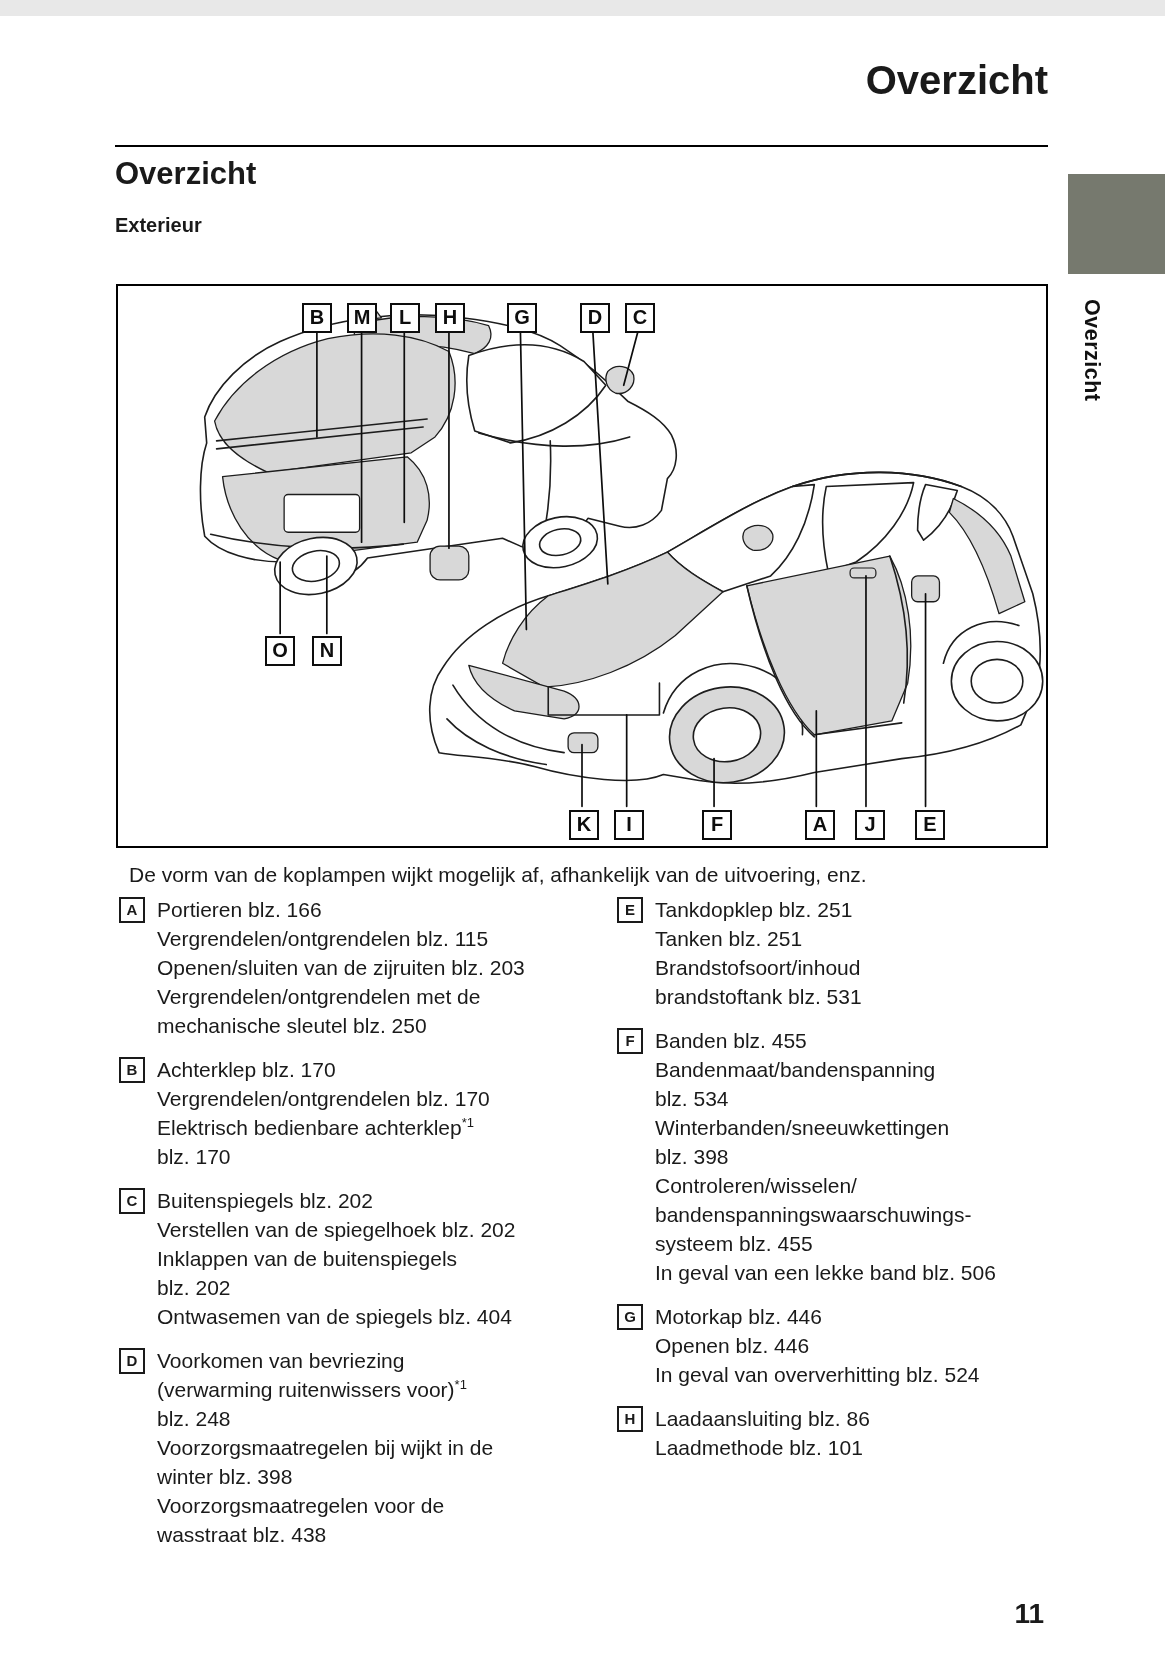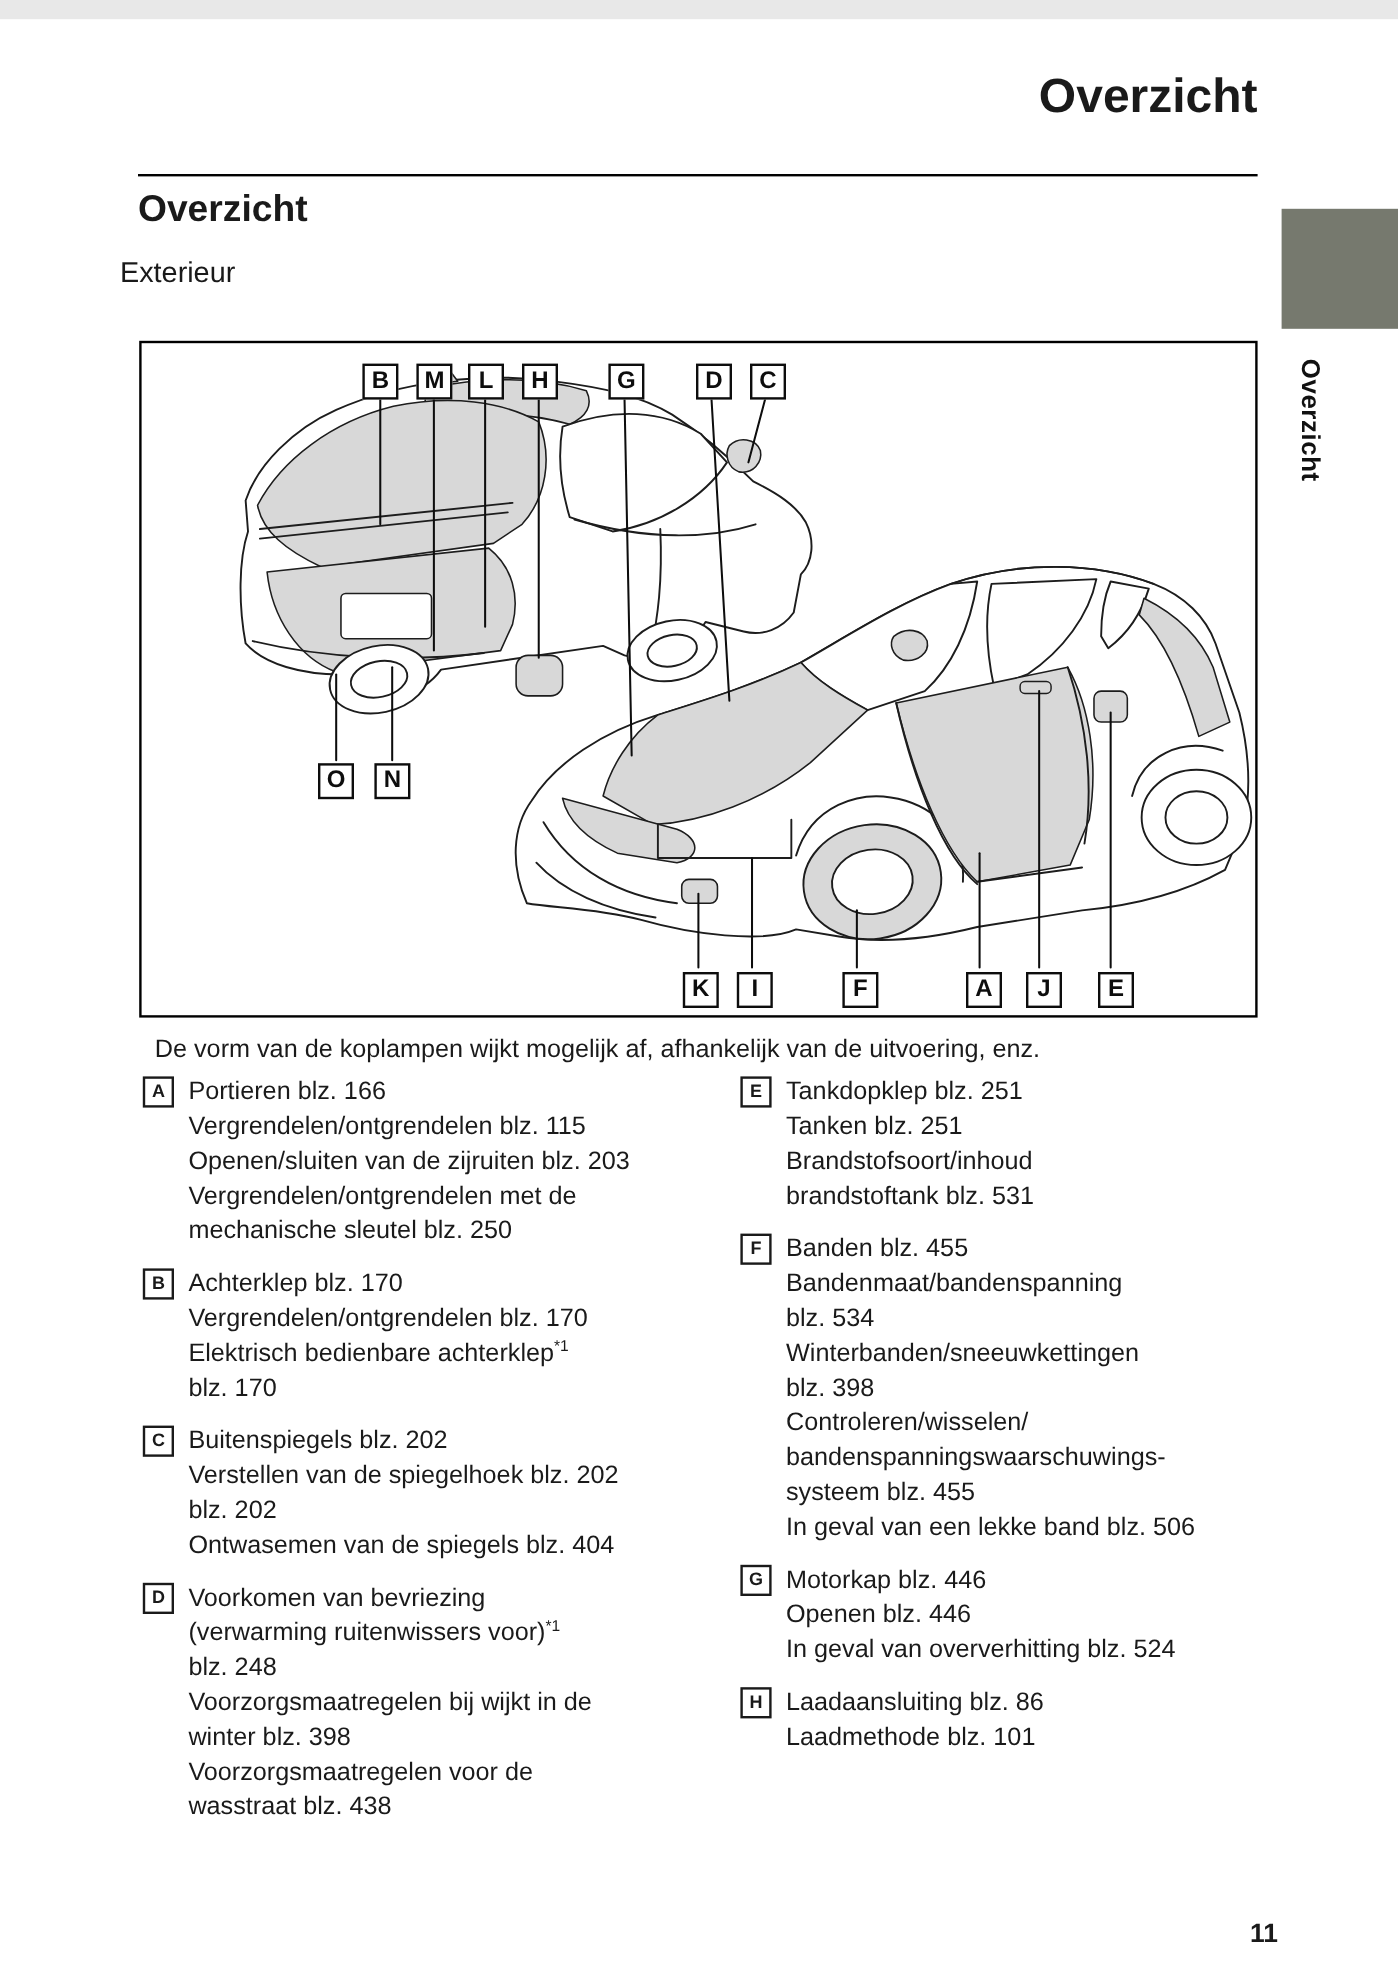--- a/index.html
+++ b/index.html
@@ -7,21 +7,21 @@
     position:relative;width:1165px;height:1653px;background:#ffffff;
     font-family:"Liberation Sans", sans-serif;color:#1a1a1a;overflow:hidden;
     margin:16px auto;
   }
   .abs{position:absolute;}
   #header-title{
     top:42px;right:117px;font-size:40px;font-weight:700;letter-spacing:0px;
   }
   #header-rule{top:129px;left:115px;width:933px;height:2px;background:#000;}
   #section-title{top:140px;left:115px;font-size:31px;font-weight:700;}
-  #subsection-title{top:198px;left:100px;font-size:24px;font-weight:400;}
+  #subsection-title{top:198px;left:115px;font-size:20px;font-weight:700;}
   #side-tab{top:158px;left:1068px;width:97px;height:100px;}
   #side-tab-label{
     top:283px;left:1104px;font-size:21.5px;font-weight:600;color:#111;
     transform:rotate(90deg);transform-origin:0 0;white-space:nowrap;letter-spacing:0.5px;
   }
   #figure-frame{
     top:268px;left:116px;width:932px;height:564px;border:2px solid #000;
     box-sizing:border-box;background:#fff;
   }
   #car-art{position:absolute;left:0;top:0;width:100%;height:100%;}
@@ -36,21 +36,21 @@
   #legend-right{left:617px;top:879px;}
   .legend-item{display:flex;align-items:flex-start;margin-bottom:15px;}
   .marker{
     flex:none;width:26px;height:26px;box-sizing:border-box;border:2px solid #1a1a1a;
     font-size:15px;font-weight:700;line-height:22px;text-align:center;margin-top:2px;
     background:#fff;
   }
   .legend-lines{margin-left:12px;}
   .legend-line{font-size:21px;line-height:29px;white-space:nowrap;}
   .legend-line sup{font-size:13px;line-height:0;}
-  #page-number{top:1582px;right:100px;font-size:22px;font-weight:700;}
+  #page-number{top:1582px;right:121px;font-size:28px;font-weight:700;}
   svg path, svg line, svg ellipse, svg rect{vector-effect:non-scaling-stroke;}
 </style>
 </head>
 <body>
 
 <div id="page">
 
   <div id="header-title" class="abs">Overzicht</div>
   <div id="header-rule" class="abs"></div>
   <div id="section-title" class="abs">Overzicht</div>
@@ -235,20 +235,21 @@
           <div class="legend-line"><span>Vergrendelen/ontgrendelen blz. 170</span></div>
           <div class="legend-line"><span>Elektrisch bedienbare achterklep</span><sup>*1</sup></div>
           <div class="legend-line"><span>blz. 170</span></div>
         </div>
       </div>
       <div class="legend-item">
         <span class="marker">C</span>
         <div class="legend-lines">
           <div class="legend-line"><span>Buitenspiegels blz. 202</span></div>
           <div class="legend-line"><span>Verstellen van de spiegelhoek blz. 202</span></div>
+          <div class="legend-line"><span>Inklappen van de buitenspiegels</span></div>
           <div class="legend-line"><span>blz. 202</span></div>
           <div class="legend-line"><span>Ontwasemen van de spiegels blz. 404</span></div>
         </div>
       </div>
       <div class="legend-item">
         <span class="marker">D</span>
         <div class="legend-lines">
           <div class="legend-line"><span>Voorkomen van bevriezing</span></div>
           <div class="legend-line"><span>(verwarming ruitenwissers voor)</span><sup>*1</sup></div>
           <div class="legend-line"><span>blz. 248</span></div>

